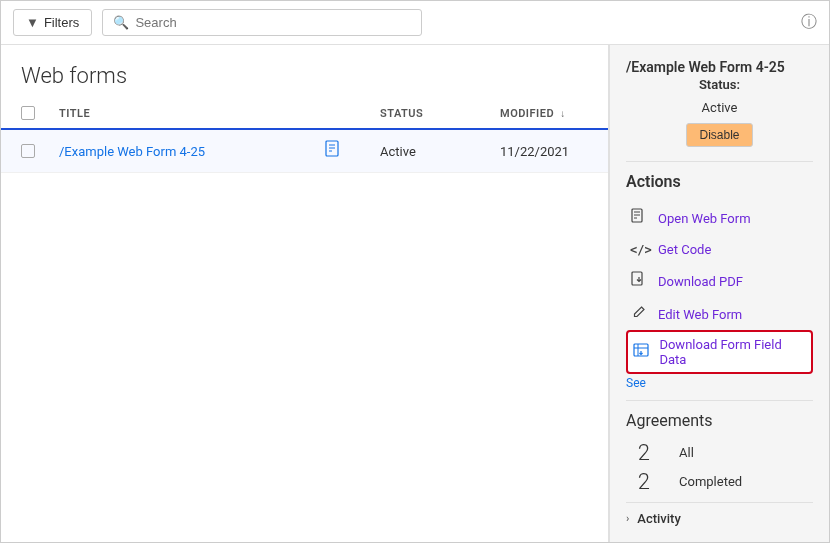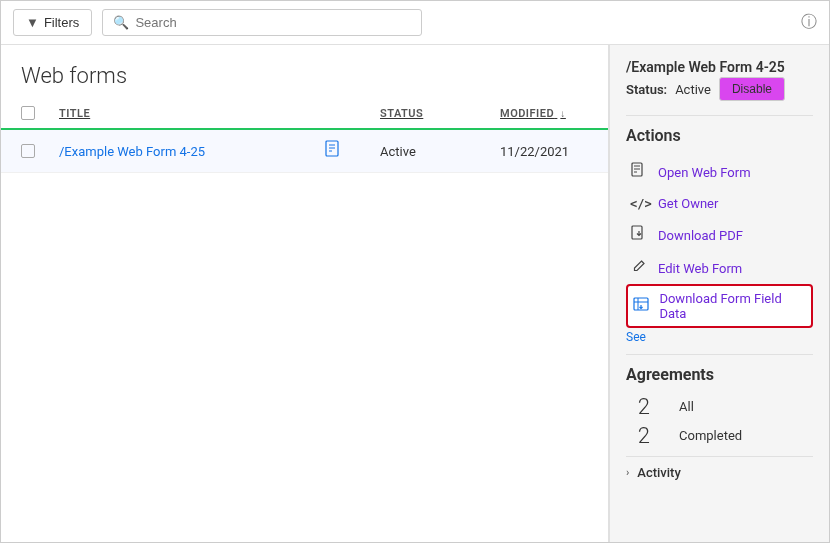--- a/index.html
+++ b/index.html
@@ -87,22 +87,21 @@
       font-weight: 300;
       color: #333;
       padding: 18px 20px 10px 20px;
     }
     
     .table {
       width: 100%;
       border-collapse: collapse;
     }
     .table thead tr {
-      border-bottom: 2px solid #22c55e;
-      text-decoration: underline;
+      border-bottom: 2px solid #1d4ed8;
     }
     .table thead th {
       padding: 8px 12px;
       text-align: left;
       font-size: 11px;
       font-weight: 600;
       text-transform: uppercase;
       color: #555;
       letter-spacing: 0.5px;
     }
@@ -181,35 +180,36 @@
       font-size: 11px;
       color: #555;
       line-height: 1.6;
       margin-bottom: 10px;
     }
     .status-row {
       display: flex;
       align-items: center;
       gap: 8px;
       margin-bottom: 14px;
+      flex-direction: column;
     }
     .status-label {
       font-size: 13px;
       font-weight: 600;
       color: #333;
     }
     .status-value {
       font-size: 13px;
       color: #333;
     }
     .disable-btn {
       padding: 4px 12px;
       border: 1px solid #ccc;
       border-radius: 3px;
-      background: #d946ef;
+      background: #fdba74;
       cursor: pointer;
       font-size: 12px;
       color: #333;
     }
     .section-title {
       font-size: 16px;
       font-weight: 600;
       color: #333;
       margin-bottom: 10px;
     }
@@ -251,21 +251,21 @@
     .divider {
       border: none;
       border-top: 1px solid #e0e0e0;
       margin: 10px 0;
     }
     .agreements-section {
       margin-top: 6px;
     }
     .agreements-title {
       font-size: 16px;
-      font-weight: 700;
+      font-weight: 400;
       color: #333;
       margin-bottom: 10px;
     }
     .agreement-row {
       display: flex;
       align-items: center;
       gap: 8px;
       margin-bottom: 4px;
     }
     .agreement-count {
@@ -387,21 +387,21 @@
             <line x1="3" y1="4" x2="9" y2="4" stroke="#444" stroke-width="1"></line>
             <line x1="3" y1="7" x2="9" y2="7" stroke="#444" stroke-width="1"></line>
             <line x1="3" y1="10" x2="6" y2="10" stroke="#444" stroke-width="1"></line>
           </svg>
         </span>
         <span class="action-label">Open Web Form</span>
       </div>
 
       <div class="action-item">
         <span class="action-icon" style="font-size:12px;font-family:monospace;font-weight:bold;">&lt;/&gt;</span>
-        <span class="action-label">Get Owner</span>
+        <span class="action-label">Get Code</span>
       </div>
 
       <div class="action-item">
         <span class="action-icon">
           <svg width="16" height="16" viewBox="0 0 16 16" fill="none" xmlns="http://www.w3.org/2000/svg">
             <rect x="1" y="1" width="10" height="13" rx="1" stroke="#444" stroke-width="1.2" fill="none"></rect>
             <line x1="8" y1="6" x2="8" y2="10" stroke="#444" stroke-width="1.2"></line>
             <polyline points="6,8.5 8,10.5 10,8.5" stroke="#444" stroke-width="1.2" fill="none"></polyline>
           </svg>
         </span>

